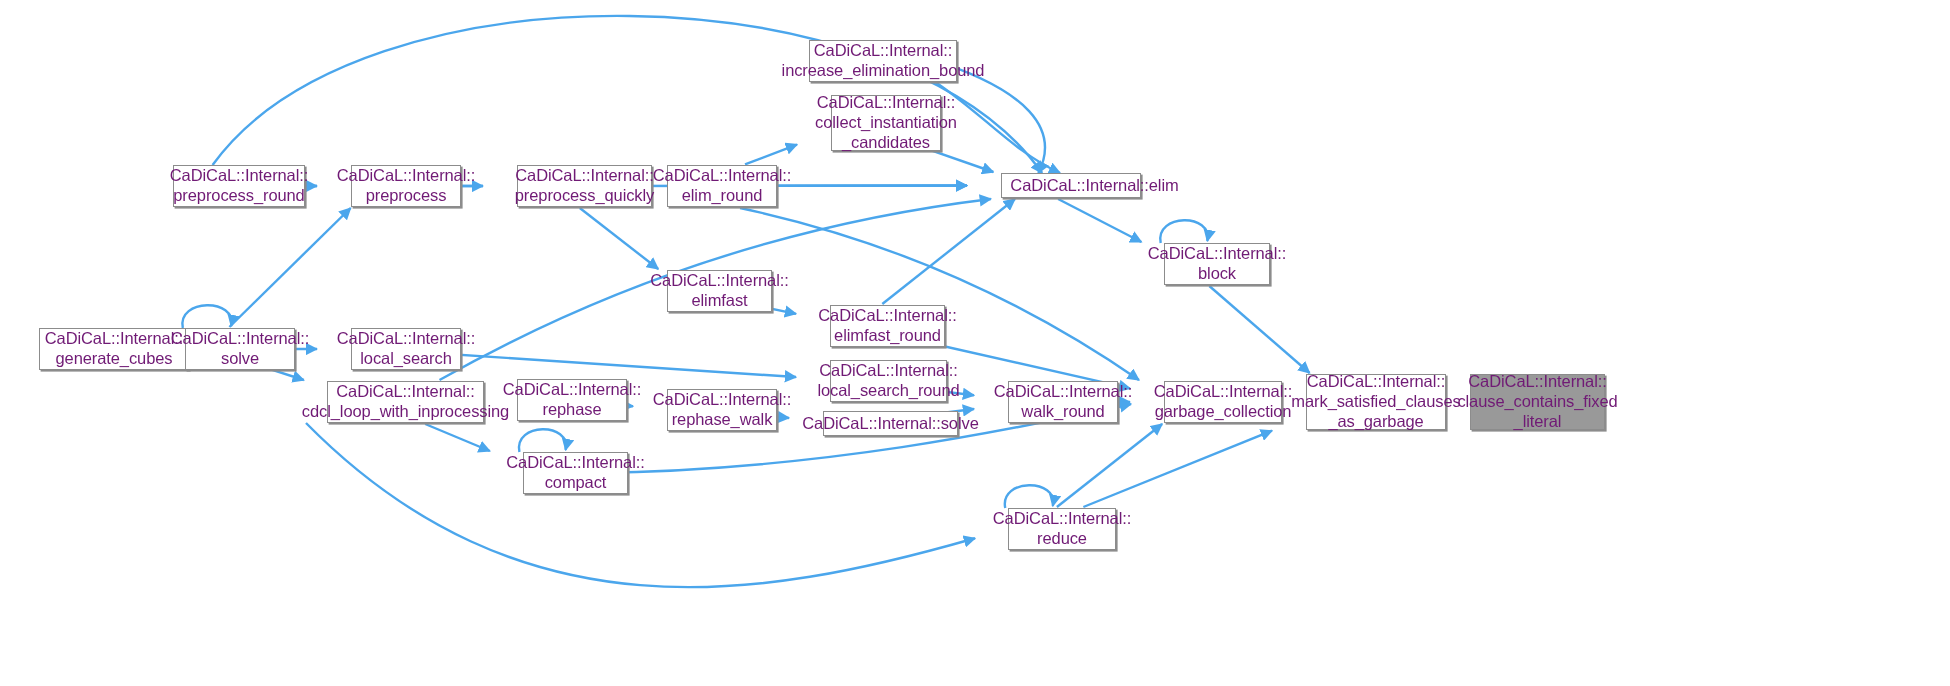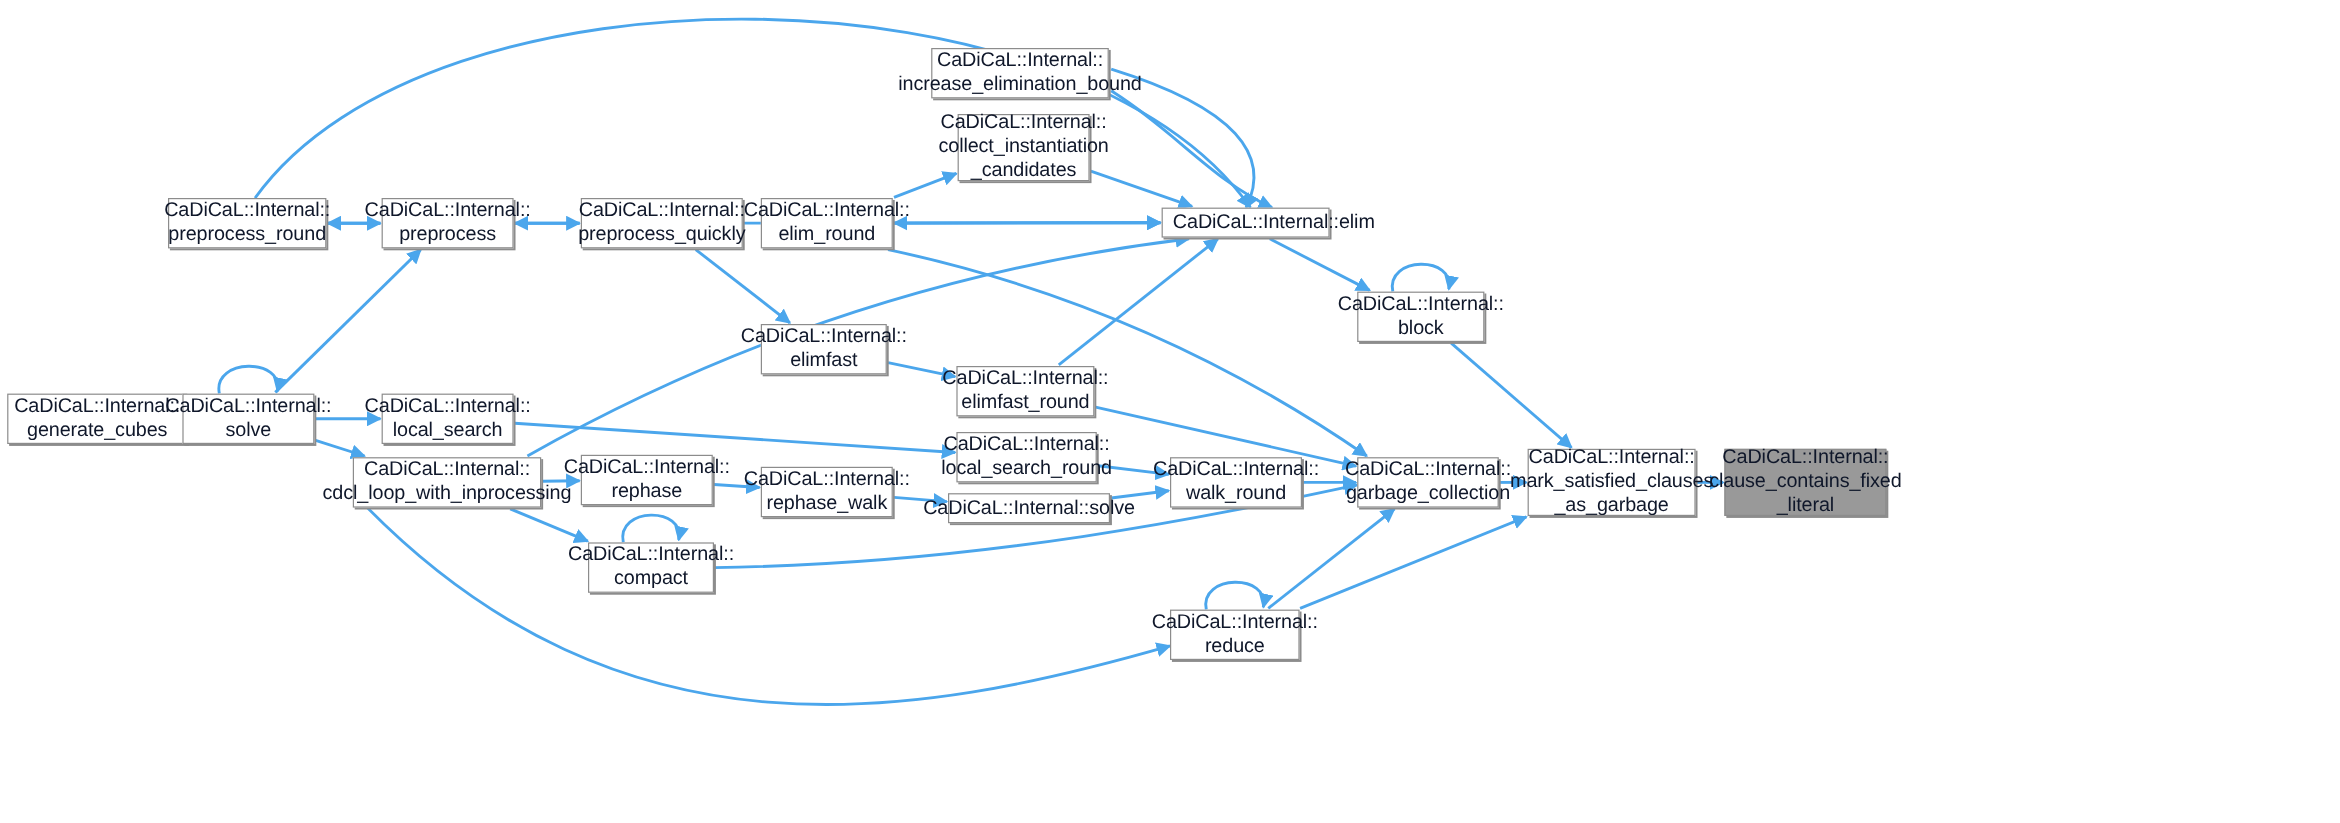--- a/index.html
+++ b/index.html
@@ -27,24 +27,25 @@
     box-sizing: border-box;
     background: #ffffff;
     border: 1px solid #8c8c8c;
     box-shadow: 1.6px 1.6px 0 0 #8c8c8c;
     display: flex;
     align-items: center;
     justify-content: center;
     text-align: center;
     line-height: 1.2;
     font-size: 16.5px;
-    color: #0f172a;
+    color: #701a75;
     white-space: pre;
     letter-spacing: -0.1px;
     cursor: pointer;
+    margin-left: 33px;
   }
   .node-box.highlight {
     background: #999999;
   }
   .node-label {
     display: block;
     white-space: pre-line;
   }
 </style>
 </head>

